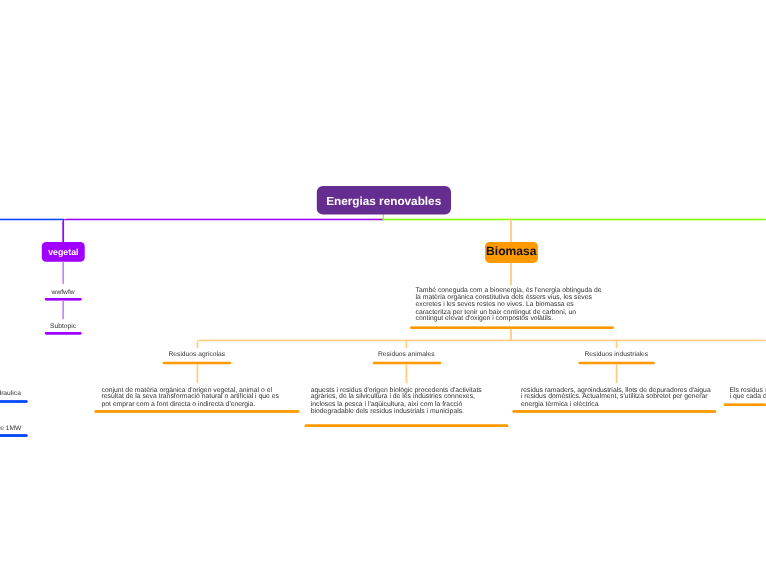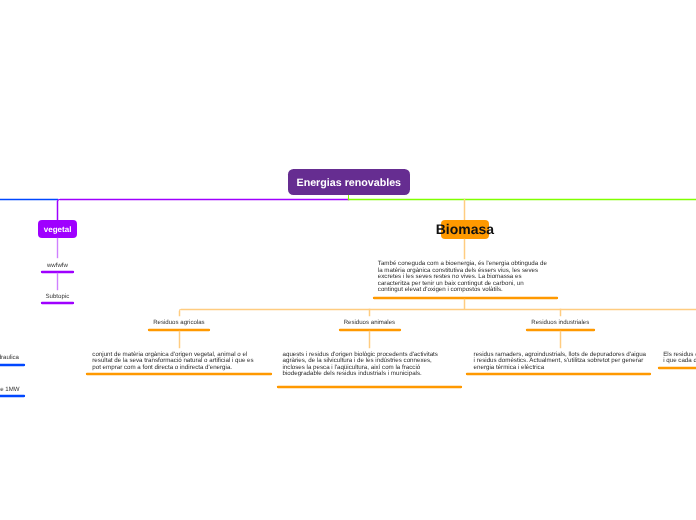--- a/index.html
+++ b/index.html
@@ -3,21 +3,21 @@
 <meta charset="utf-8">
 <style>
   html,body{margin:0;padding:0;}
   body{width:696px;height:520px;background:#ffffff;overflow:hidden;
        font-family:"Liberation Sans",sans-serif;-webkit-font-smoothing:antialiased;text-rendering:geometricPrecision;}
   #canvas{position:relative;width:696px;height:520px;overflow:hidden;}
   .node{position:absolute;border-radius:4px;display:flex;align-items:center;justify-content:center;
         box-sizing:border-box;white-space:nowrap;}
   .root{background:#662D91;color:#ffffff;font-weight:bold;font-size:10.7px;}
   .eolica{background:#9F00FF;color:#ffffff;font-weight:bold;font-size:8px;}
-  .biomasa{background:#FF9900;color:#111111;font-weight:bold;font-size:14px;}
+  .biomasa{background:#FF9900;color:#111111;font-weight:bold;font-size:11px;}
   .lbl{position:absolute;font-size:6.1px;color:#333333;text-align:center;white-space:nowrap;}
   .bar{position:absolute;border-radius:2px;}
   .vl{position:absolute;}
   .hl{position:absolute;}
   .para{position:absolute;font-size:6.2px;line-height:6.5px;color:#2e2e2e;}
 </style>
 </head>
 <body>
 
 <div id="canvas">

